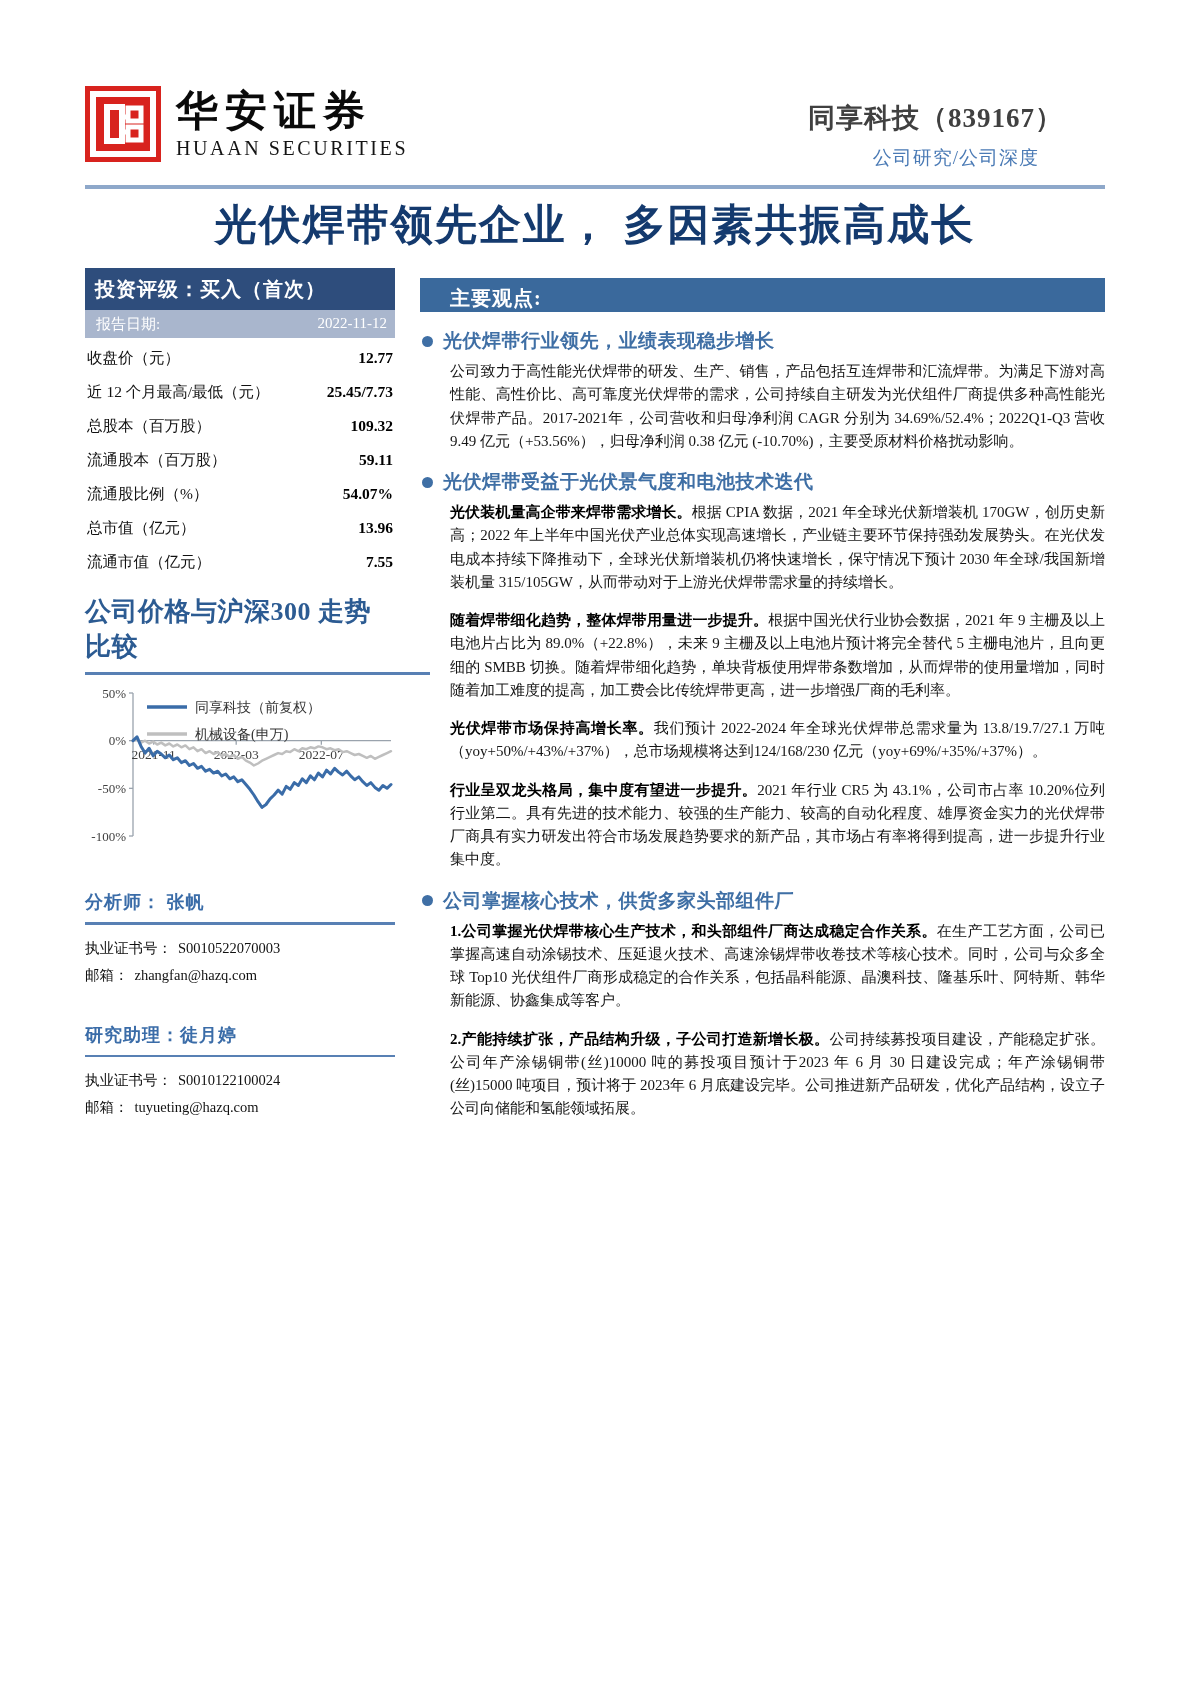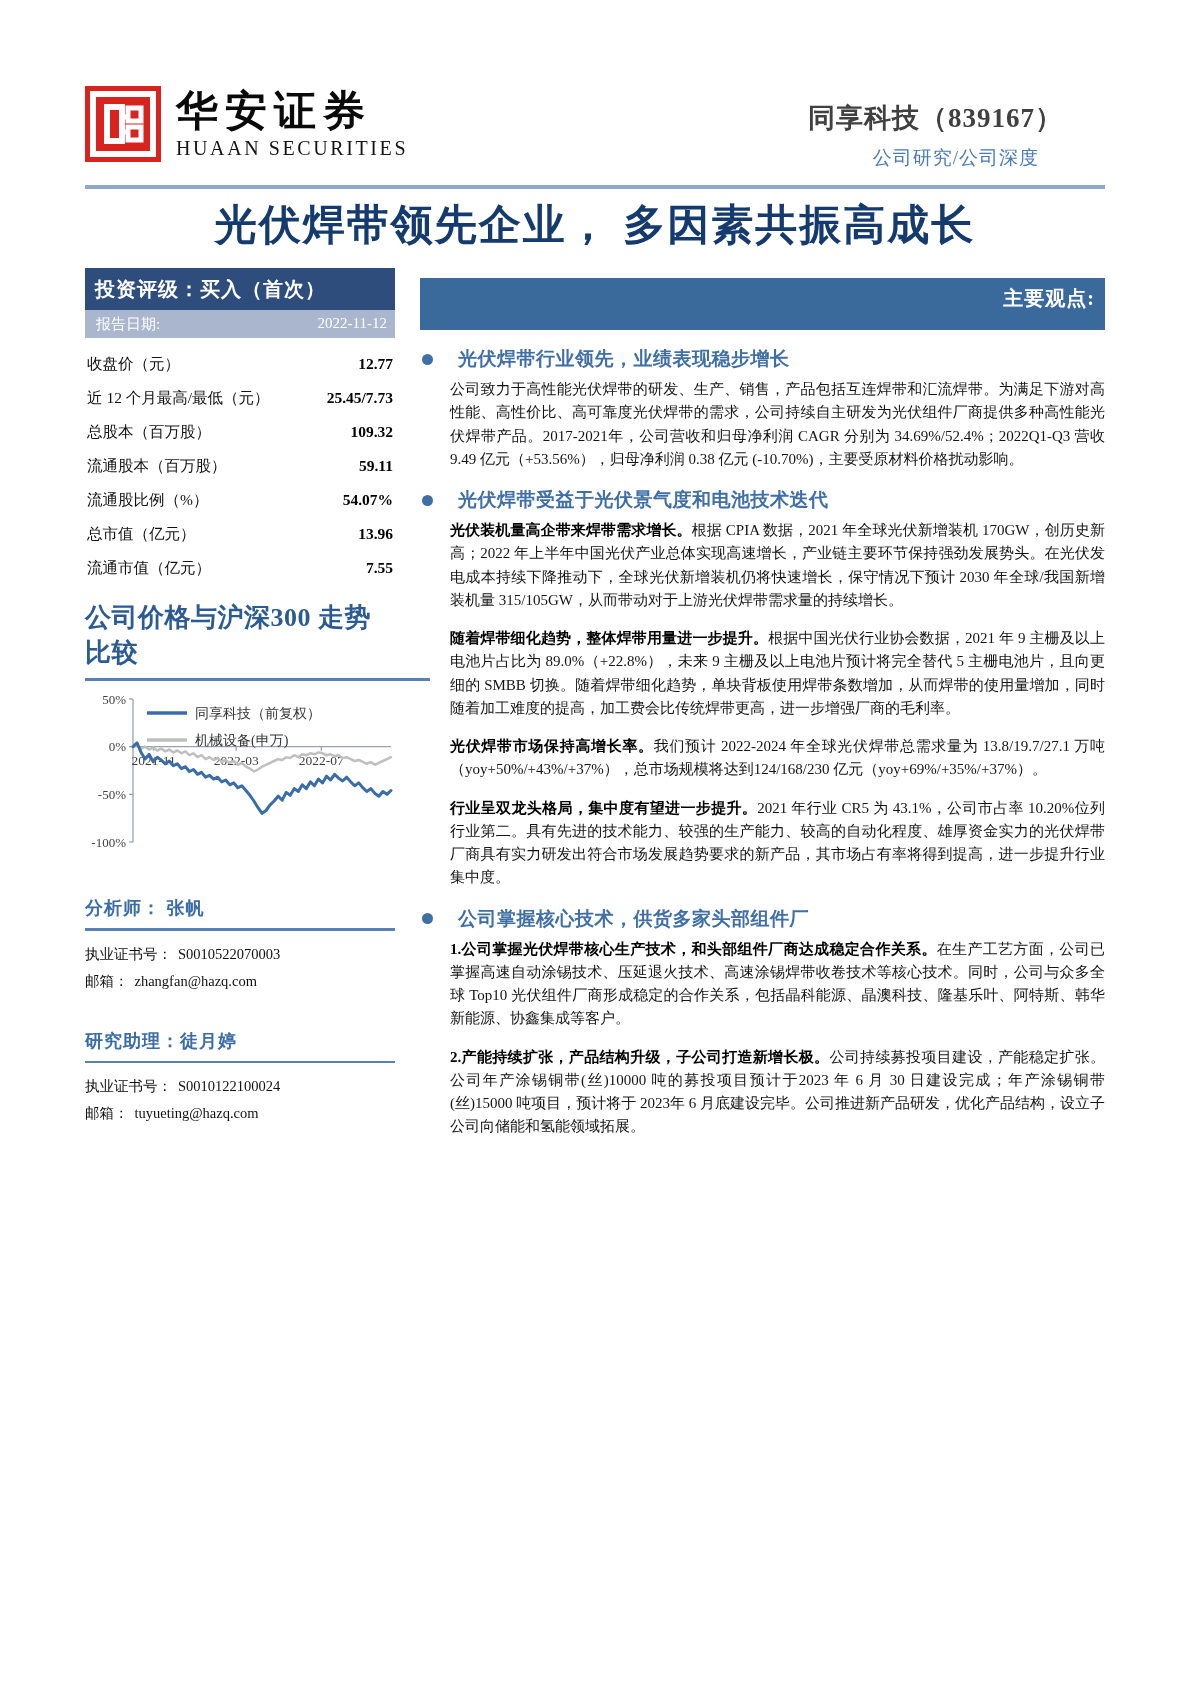--- a/index.html
+++ b/index.html
@@ -18,35 +18,35 @@
   .hdr-right { position:absolute; right:85px; top:100px; text-align:right; padding-right:42px; }
   .hdr-stock { font-size:27px; font-weight:bold; color:#404040; letter-spacing:1px; }
   .hdr-cat { font-size:19px; color:#4a7ab5; margin-top:9px; padding-right:24px; letter-spacing:1px; }
   .top-rule { position:absolute; left:85px; top:185px; width:1020px; height:4px; background:#8ea8ca; }
   .report-title { position:absolute; left:0; top:197px; width:100%; text-align:center;
     font-size:42px; font-weight:bold; color:#143a6e; letter-spacing:2px; }
   
   .left-col { position:absolute; left:85px; top:268px; width:310px; }
   .rate-hdr { background:#2e4d7c; color:#fff; font-size:20px; font-weight:bold; padding:8px 10px 7px; letter-spacing:1px; }
   .date-row { background:#a9b6cd; color:#fff; font-size:15px; padding:5px 8px 4px 11px; display:flex; justify-content:space-between; }
-  .metrics { margin-top:9px; }
+  .metrics { margin-top:3px; }
   .m-row { display:flex; justify-content:space-between; align-items:baseline; padding:7px 2px 6px 2px; font-size:15.5px; }
   .m-label { color:#111; }
   .m-value { font-weight:bold; color:#000; }
   .chart-head { margin-top:15px; font-size:26px; font-weight:bold; color:#2c5b92; letter-spacing:0.5px; }
   .chart-rule { width:345px; height:3px; background:#5880b4; margin:8px 0 8px; }
   .an-head { margin-top:28px; font-size:18px; font-weight:bold; color:#3a6ca8; letter-spacing:1px; }
   .an-rule { width:310px; height:2.5px; background:#5880b4; margin:8px 0 10px; }
   .an-row { font-size:14.5px; padding:4px 0; color:#111; }
   .an-row .an-val { margin-left:6px; }
   .asst-gap { margin-top:34px; }
   
   .right-col { position:absolute; left:420px; top:278px; width:685px; }
-  .main-hdr { background:#3a699c; color:#fff; font-weight:bold; font-size:20px; padding:7px 10px 18px 30px; letter-spacing:1px;text-align:right; }
-  .sec-head { display:flex; align-items:center; gap:25px; margin:16px 0 6px 2px; }
+  .main-hdr { background:#3a699c; color:#fff; font-weight:bold; font-size:20px; padding:7px 10px 0 30px; letter-spacing:1px; }
+  .sec-head { display:flex; align-items:center; gap:10px; margin:16px 0 6px 2px; }
   .bullet { width:11px; height:11px; border-radius:50%; background:#3f6fa5; flex:0 0 auto; }
   .sec-title { font-size:19px; font-weight:bold; color:#3f6fa5; letter-spacing:0.5px; }
   .right-col p { margin:0 0 15px 30px; font-size:15px; line-height:1.55; text-align:justify; color:#141414; }
   .right-col p b { color:#000; }
   
   .foot-rule { position:absolute; left:85px; top:1552px; width:1020px; height:3px; background:#2d5f8e; }
   .foot-left { position:absolute; left:85px; top:1576px; font-size:14.5px; color:#1d4ed8; letter-spacing:1px; }
   .foot-right { position:absolute; right:85px; top:1576px; font-size:14.5px; color:#3a6ca8; letter-spacing:1px; }
 </style>
 </head>

